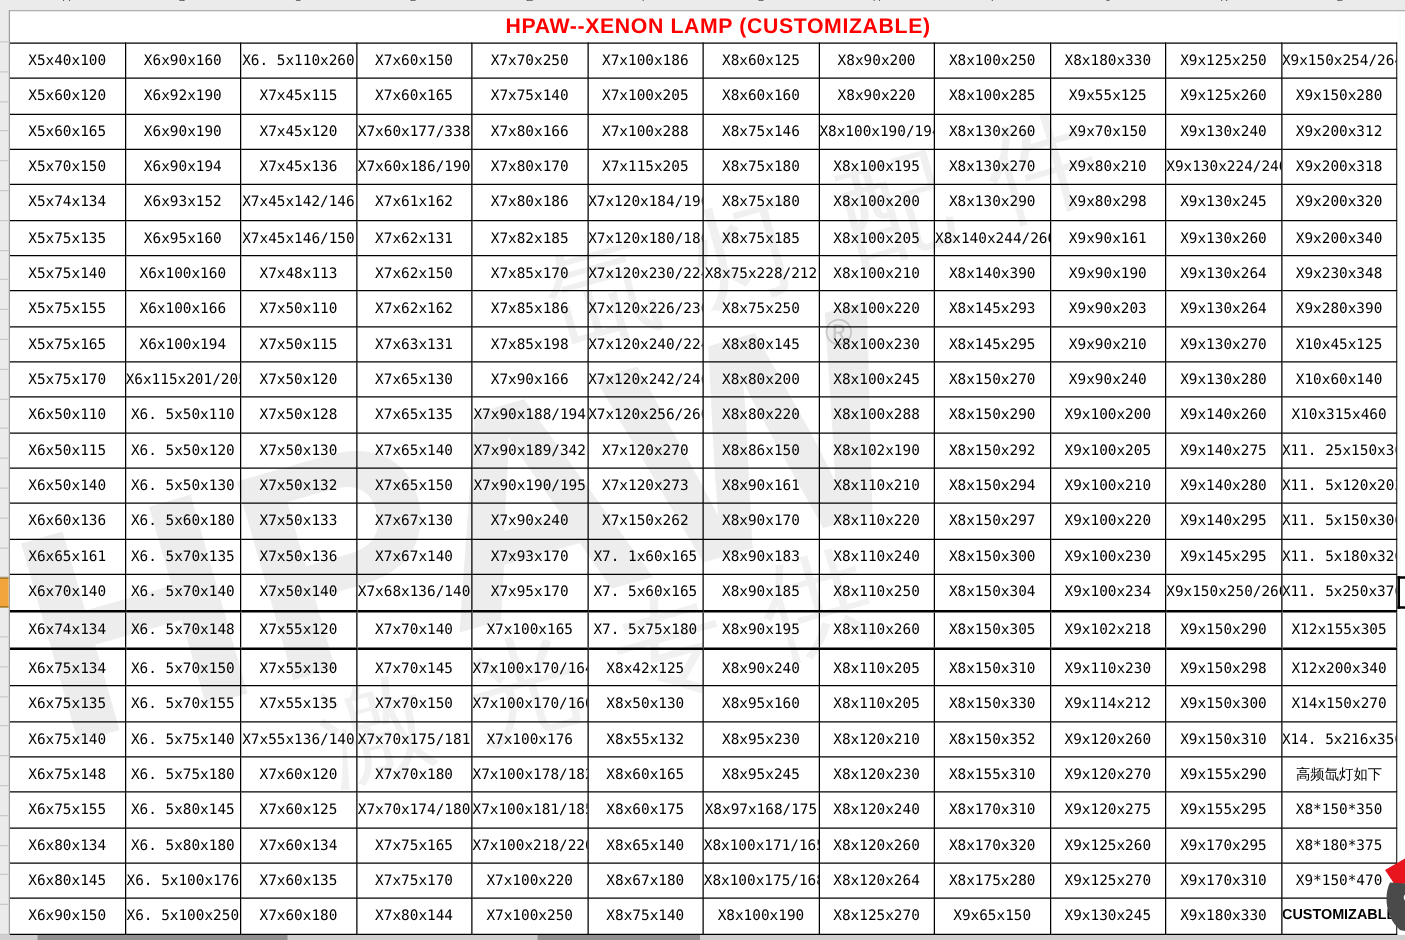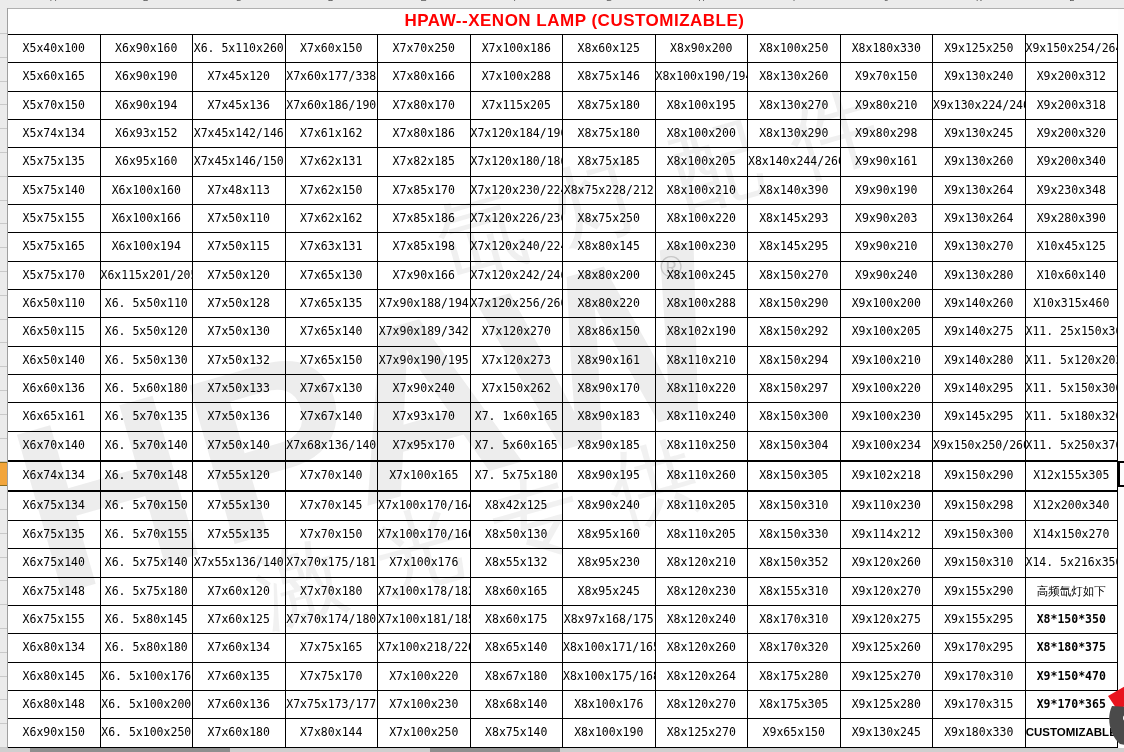--- a/index.html
+++ b/index.html
@@ -48,21 +48,21 @@
   table.grid{
     position:absolute;left:7px;top:34px;width:1111px;height:714px;
     border-collapse:collapse;table-layout:fixed;z-index:2;
   }
   table.grid td{
     border:1px solid #000;padding:0;text-align:center;vertical-align:middle;
     font-size:11.5px;line-height:1;color:#000;white-space:nowrap;overflow:hidden;
     background:transparent;
   }
   table.grid tr.sel-row td{border-top:2px solid #000;border-bottom:2px solid #000;}
-  td.blue{color:#0070c0;font-weight:bold;font-size:12.5px;}
+  td.blue{color:#0070c0;font-weight:normal;font-size:12.5px;}
   td.red{color:#ff0000;font-weight:bold;font-family:"Liberation Sans",sans-serif;font-size:13.5px;}
   td.cjk{font-family:"DejaVu Sans",sans-serif;font-size:14px;}
   
   .right-sliver{position:absolute;left:1118px;top:8px;width:6px;height:740px;background:#fdfdfd;z-index:3;}
   .sel-fragment{position:absolute;left:1118px;width:6px;box-sizing:border-box;
     border-top:2px solid #000;border-bottom:2px solid #000;border-left:2px solid #000;z-index:4;}
   
   .logo{position:absolute;left:1102px;top:678px;width:40px;height:70px;z-index:4;}
 </style>
 </head>
@@ -136,20 +136,34 @@
         <td>X7x70x250</td>
         <td>X7x100x186</td>
         <td>X8x60x125</td>
         <td>X8x90x200</td>
         <td>X8x100x250</td>
         <td>X8x180x330</td>
         <td>X9x125x250</td>
         <td>X9x150x254/264</td>
       </tr>
       <tr>
+        <td>X5x60x120</td>
+        <td>X6x92x190</td>
+        <td>X7x45x115</td>
+        <td>X7x60x165</td>
+        <td>X7x75x140</td>
+        <td>X7x100x205</td>
+        <td>X8x60x160</td>
+        <td>X8x90x220</td>
+        <td>X8x100x285</td>
+        <td>X9x55x125</td>
+        <td>X9x125x260</td>
+        <td>X9x150x280</td>
+      </tr>
+      <tr>
         <td>X5x60x165</td>
         <td>X6x90x190</td>
         <td>X7x45x120</td>
         <td>X7x60x177/338</td>
         <td>X7x80x166</td>
         <td>X7x100x288</td>
         <td>X8x75x146</td>
         <td>X8x100x190/194</td>
         <td>X8x130x260</td>
         <td>X9x70x150</td>
@@ -444,34 +458,20 @@
         <td>X7x100x220</td>
         <td>X8x67x180</td>
         <td>X8x100x175/168</td>
         <td>X8x120x264</td>
         <td>X8x175x280</td>
         <td>X9x125x270</td>
         <td>X9x170x310</td>
         <td class="blue">X9*150*470</td>
       </tr>
       <tr>
-        <td>X6x80x148</td>
-        <td>X6. 5x100x200</td>
-        <td>X7x60x136</td>
-        <td>X7x75x173/177</td>
-        <td>X7x100x230</td>
-        <td>X8x68x140</td>
-        <td>X8x100x176</td>
-        <td>X8x120x270</td>
-        <td>X8x175x305</td>
-        <td>X9x125x280</td>
-        <td>X9x170x315</td>
-        <td class="blue">X9*170*365</td>
-      </tr>
-      <tr>
         <td>X6x90x150</td>
         <td>X6. 5x100x250</td>
         <td>X7x60x180</td>
         <td>X7x80x144</td>
         <td>X7x100x250</td>
         <td>X8x75x140</td>
         <td>X8x100x190</td>
         <td>X8x125x270</td>
         <td>X9x65x150</td>
         <td>X9x130x245</td>

